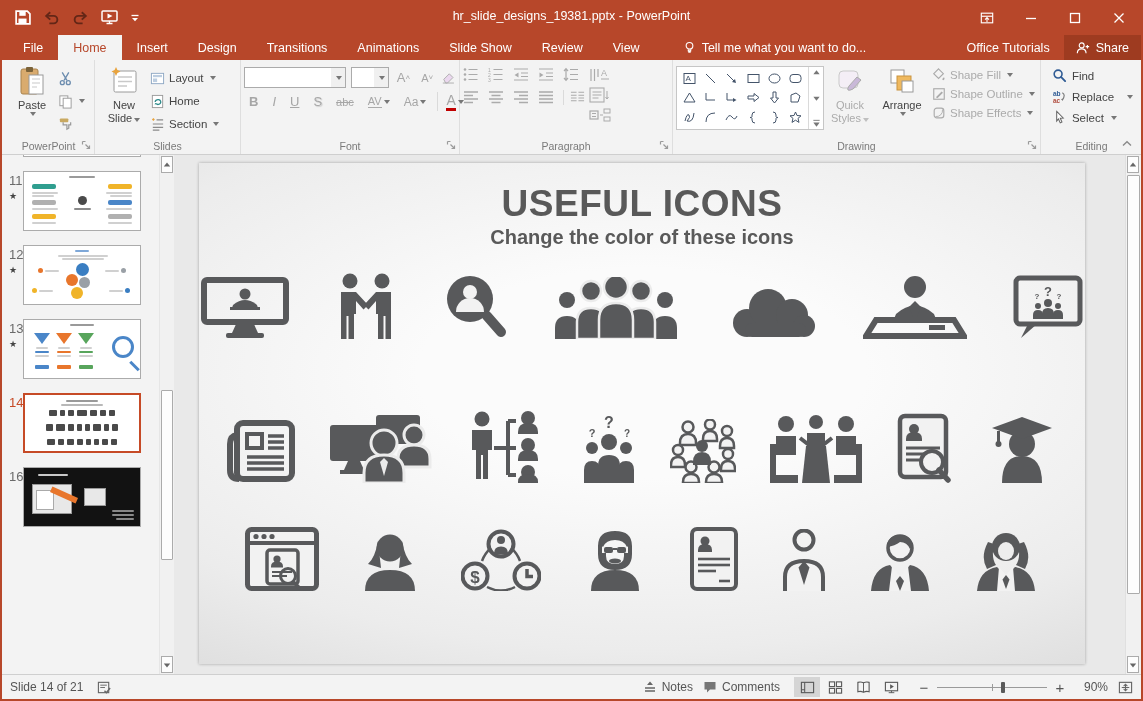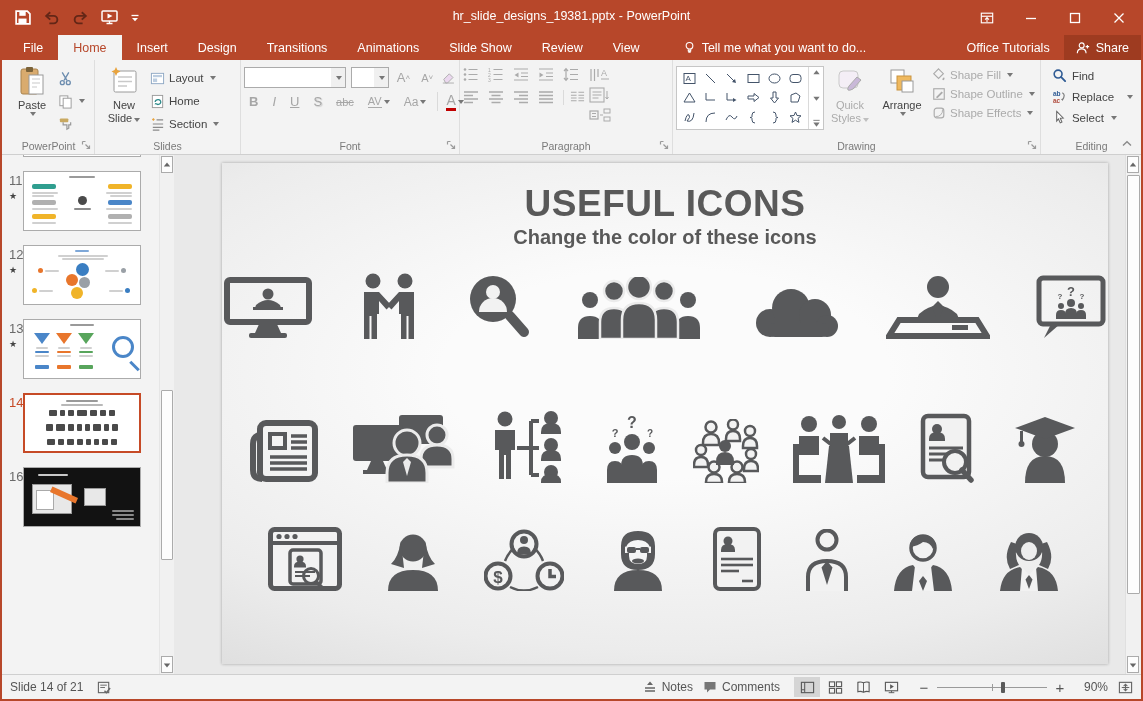--- a/index.html
+++ b/index.html
@@ -77,21 +77,21 @@
   .thumb-star{font-size:9px;color:#444}
   .thumb-box{width:118px;height:60px;background:#fff;border:1px solid #ABABAB;position:relative;overflow:hidden;flex:none}
   .thumb-box.selected{border:2px solid #C64A26}
   .thumb-box.partial-box{height:26px}
   .pscroll{position:absolute;top:0;right:0;bottom:0;width:15px;background:#F1F1F1;border-left:1px solid #E6E6E6}
   .scroll-arrow{position:absolute;left:1px;width:12px;height:17px;background:#FDFDFD;border:1px solid #ABABAB;display:flex;align-items:center;justify-content:center;color:#666}
   .scroll-arrow svg{width:8px;height:8px}
   .scroll-thumb{position:absolute;left:1px;width:12px;background:#FDFDFD;border:1px solid #ABABAB;border-radius:1px}
   
   .slide-area{flex:1;position:relative;background:#E9E9E9;overflow:hidden}
-  .slide{position:absolute;left:48px;top:8px;width:886px;height:501px;
+  .slide{position:absolute;left:25px;top:8px;width:886px;height:501px;
      background:radial-gradient(115% 95% at 50% 42%, #fbfbfb 22%, #ececec 58%, #cdcdcd 100%);
      box-shadow:0 0 3px rgba(0,0,0,.3)}
   .slide-title{margin-top:20px;text-align:center;font-size:37px;font-weight:bold;color:#595959;letter-spacing:.5px}
   .slide-sub{text-align:center;font-size:20px;font-weight:bold;color:#595959;margin-top:1px}
   .icon-row{display:flex;justify-content:center;align-items:flex-end}
   .icon-row.r0{margin-top:24px;gap:46px}
   .icon-row.r1{margin-top:72px;gap:34px}
   .icon-row.r2{margin-top:44px;gap:42px}
   .slide-icon{display:inline-flex;color:#58595B}
   .slide-icon svg{width:100%;height:100%}

